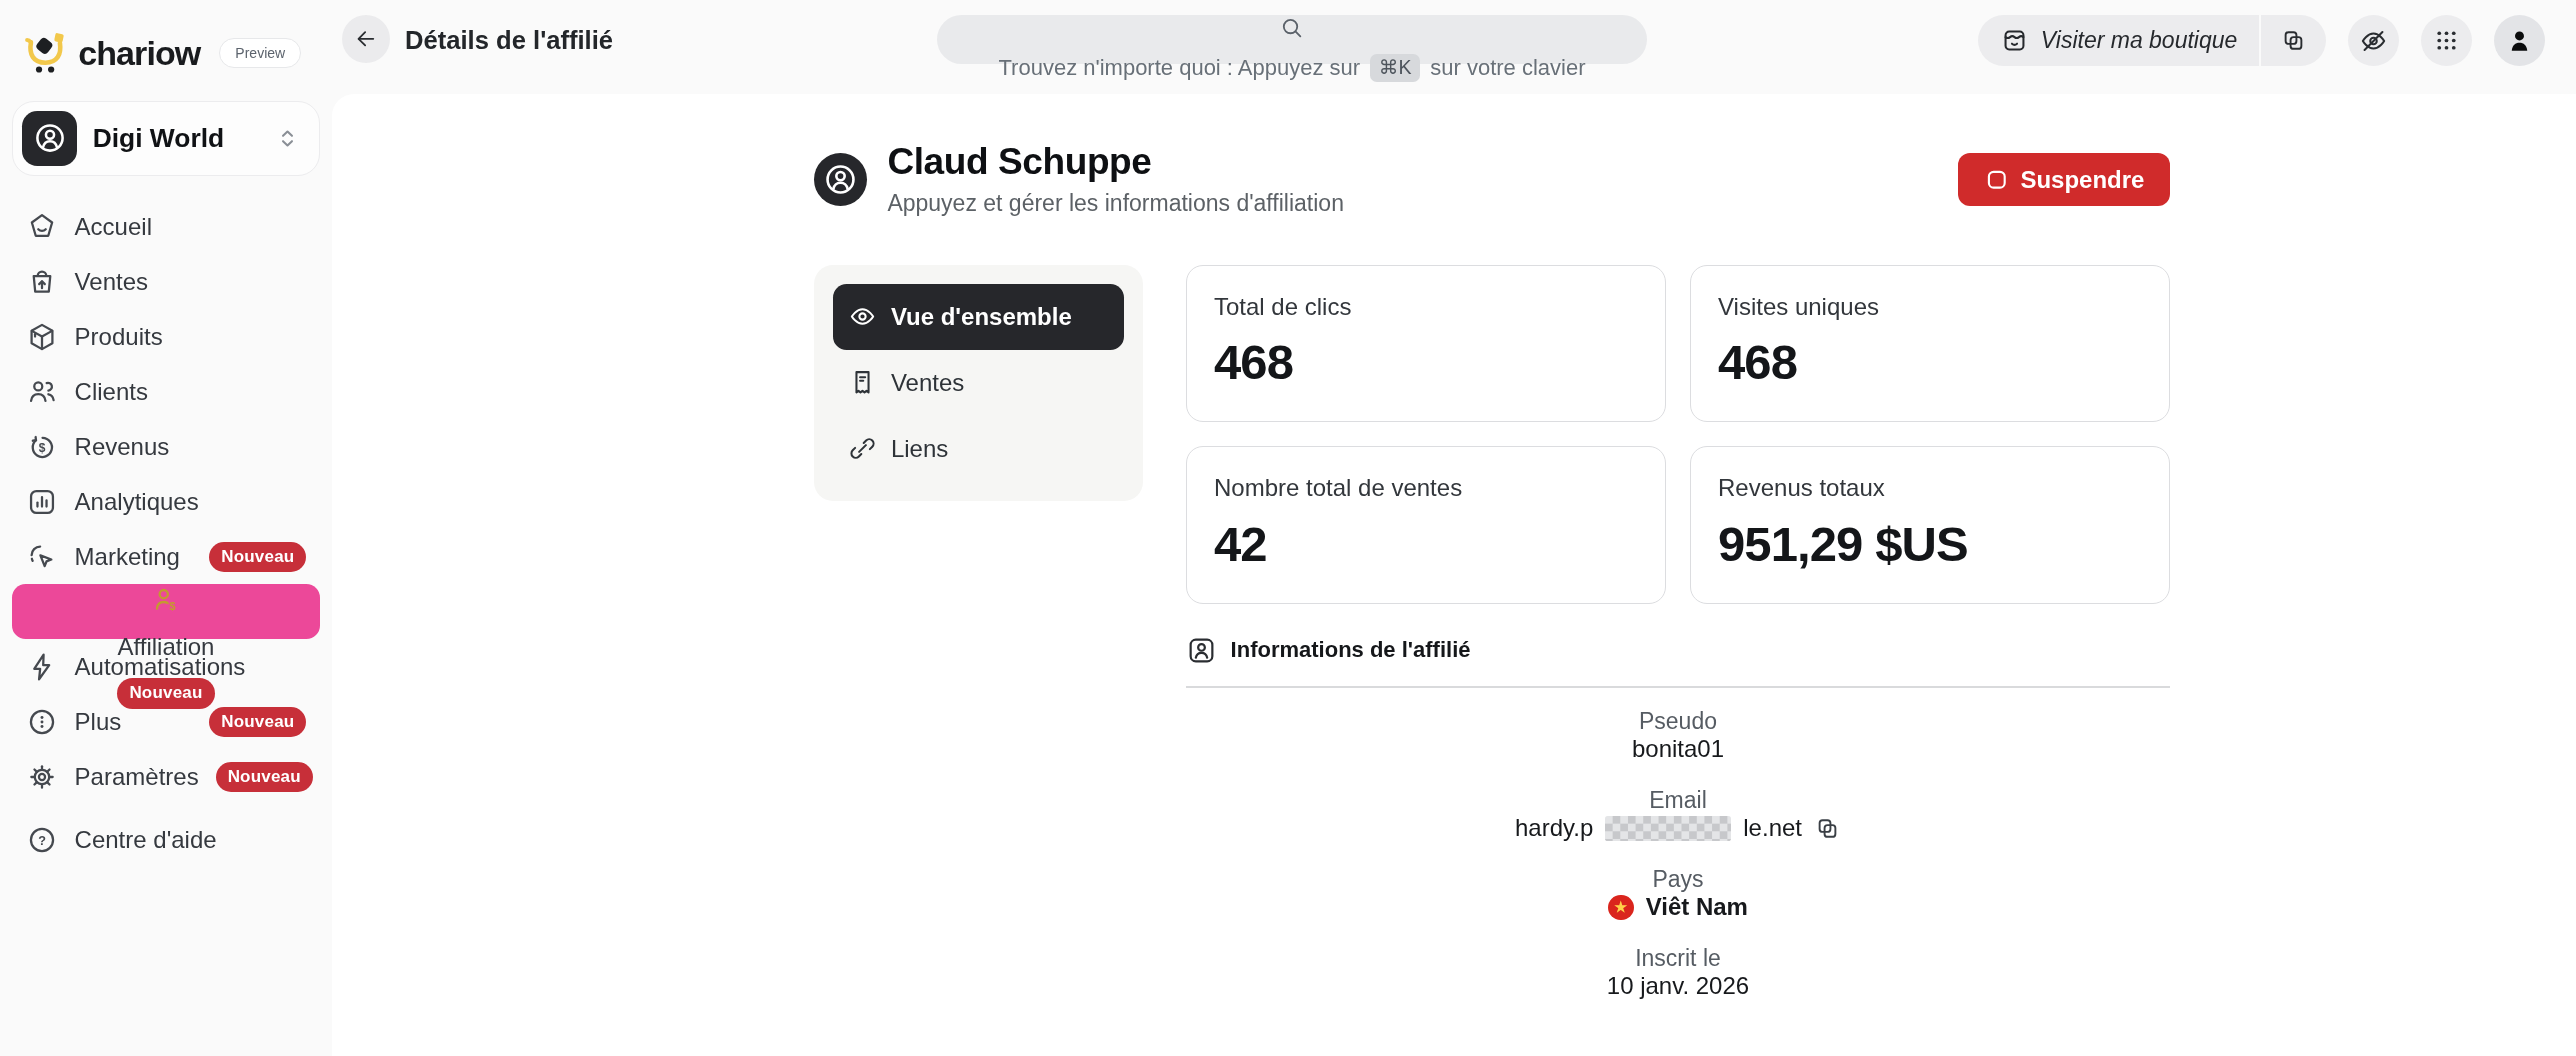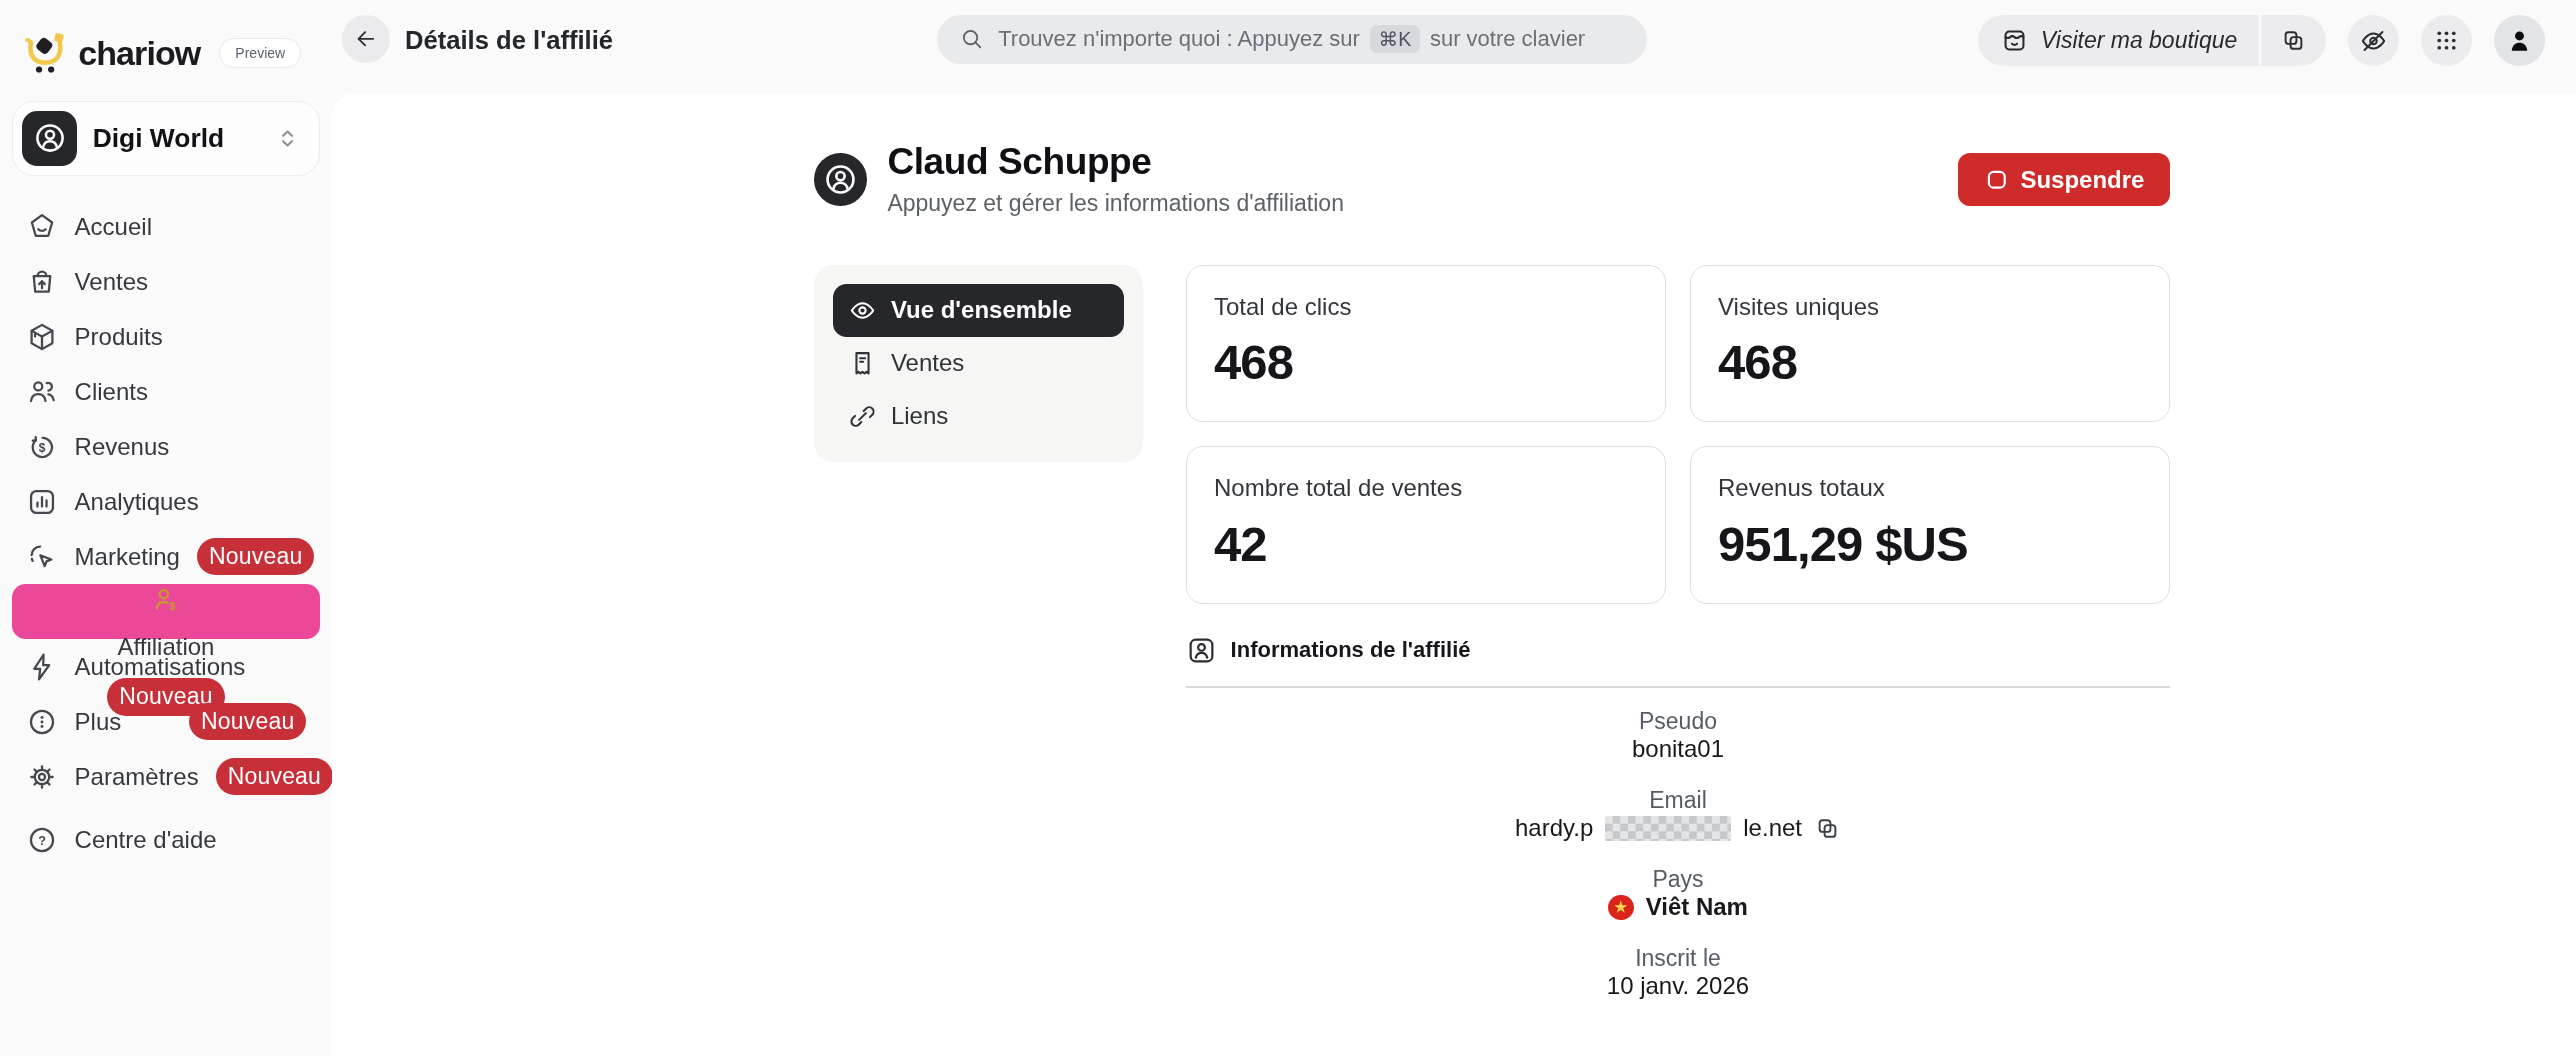--- a/index.html
+++ b/index.html
@@ -25,30 +25,30 @@
   .store-name { font-size:26.4px; font-weight:700; flex:1; color:#101215; }
   .store-chevrons { width:29px; height:29px; color:#8a8f96; }
 
   .nav { padding:3.4px 12px 0; }
   .nav-item { display:flex; align-items:center; gap:17px; height:55px; padding:0 13.6px; border-radius:13.6px; cursor:pointer; }
   .nav-item svg { width:32px; height:32px; color:#45494f; }
   .nav-label { font-size:24px; font-weight:500; color:#35393f; flex:1; }
   .nav-item.active { background:#ec4899;flex-direction:column; }
   .nav-item.active svg { color:#c49a2f; }
   .nav-item.help { margin-top:8.5px; }
-  .badge { background:#c72f39; color:#fff; font-size:23px; font-weight:400; padding:5.1px 12px; border-radius:851px; letter-spacing:0.2px; }
+  .badge { background:#c72f39; color:#fff; font-size:17px; font-weight:700; padding:5.1px 12px; border-radius:851px; letter-spacing:0.2px; }
 
   
   .topbar { position:absolute; left:332px; top:0; right:0; height:94px; }
   .back-btn { position:absolute; left:10.2px; top:14.5px; width:48px; height:48px; border-radius:50%; background:#ebebed; border:none;
     display:flex; align-items:center; justify-content:center; color:#2a2d31; cursor:pointer; }
   .back-btn svg { width:25.6px; height:25.6px; }
   .topbar-title { position:absolute; left:73px; top:25.6px; font-size:25.6px; font-weight:600; color:#23262a; margin:0; }
   .search { position:absolute; left:605px; top:14.5px; width:710px; height:49px; border-radius:851px; background:#e9eaec;
-    display:flex; align-items:center; gap:13.6px; padding:0 22px; color:#687078; cursor:text; }
+    display:flex; align-items:center; gap:13.6px; padding:0 22px; color:#687078; cursor:text;flex-direction:column; }
   .search svg { width:25.6px; height:25.6px; color:#5b626a; }
   .search-text { font-size:22px; display:flex; gap:10.2px; align-items:center; white-space:nowrap; }
   .key-chip { background:#d7d9dc; border-radius:6.8px; padding:2.6px 8.5px; font-size:19.6px; color:#4d545c; }
 
   .top-actions { position:absolute; right:31px; top:14.5px; display:flex; gap:22px; align-items:center; }
   .visit-pill { height:51px; background:#ececee; border-radius:851px; display:flex; align-items:center; overflow:hidden; }
   .visit-main { display:flex; gap:12px; align-items:center; padding:0 22px; font-size:23px; font-weight:500; color:#26292d; height:100%; cursor:pointer; background:none; border:none; font-family:inherit;font-style:italic; }
   .visit-main svg { width:29px; height:29px; }
   .visit-divider { width:1.7px; height:51px; background:#fafafa; }
   .visit-copy { padding:0 19px; color:#2a2d31; height:100%; display:flex; align-items:center; cursor:pointer; background:none; border:none; }
@@ -65,21 +65,21 @@
   .header-avatar { width:53px; height:53px; border-radius:50%; background:#26272b; color:#fff; display:flex; align-items:center; justify-content:center; }
   .header-avatar svg { width:37px; height:37px; }
   .header-name { font-size:37px; font-weight:700; color:#0e1013; letter-spacing:-0.4px; margin:0; line-height:1.05; }
   .header-sub { font-size:23px; color:#5c6166; margin-top:7.7px; }
   .suspend-btn { margin-left:auto; height:53px; background:#d02b2b; color:#fff; border:none; border-radius:12px;
     display:flex; align-items:center; gap:11px; padding:0 25.6px; font-size:24px; font-weight:700; font-family:inherit; cursor:pointer; }
   .suspend-btn svg { width:25.6px; height:25.6px; }
 
   .columns { display:flex; gap:43px; margin-top:48px; align-items:flex-start; }
   .tabs-card { width:329px; background:#f6f6f4; border-radius:19px; padding:19px; }
-  .tab { display:flex; align-items:center; gap:13.6px; height:53px; border-radius:13.6px; padding:0 15.3px; font-size:24px; color:#2e3338; font-weight:500; cursor:pointer; }
+  .tab { display:flex; align-items:center; gap:13.6px; height:66px; border-radius:13.6px; padding:0 15.3px; font-size:24px; color:#2e3338; font-weight:500; cursor:pointer; }
   .tab svg { width:29px; height:29px; }
   .tab.active { background:#26272b; color:#fff; font-weight:700; }
 
   .right-col { flex:1; }
   .stats-grid { display:grid; grid-template-columns:1fr 1fr; gap:24px; }
   .stat-card { border:1.7px solid #dcdde0; border-radius:17px; padding:27px 27px 31px; background:#fff; }
   .stat-label { font-size:24px; color:#33373c; }
   .stat-value { font-size:49px; font-weight:700; color:#141619; margin-top:13.6px; letter-spacing:-0.9px; }
 
   .info { margin-top:31px; }

